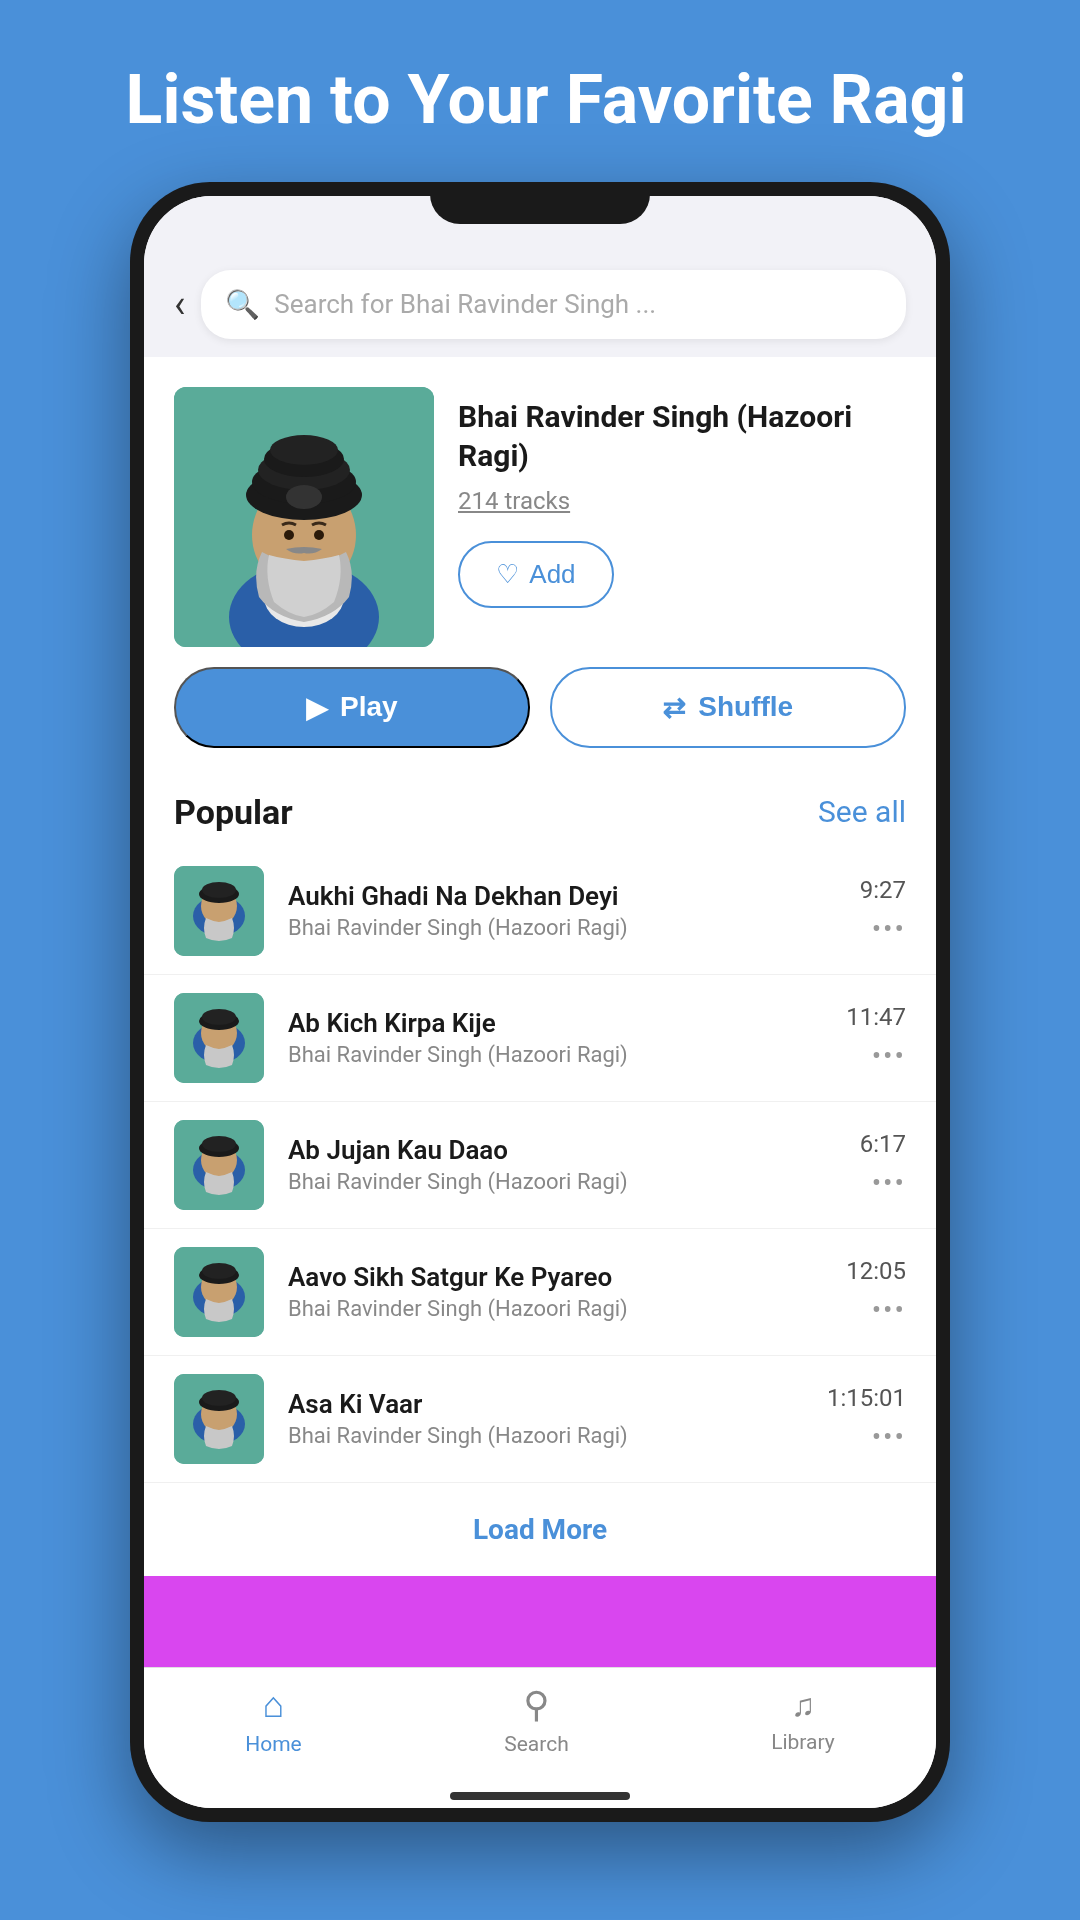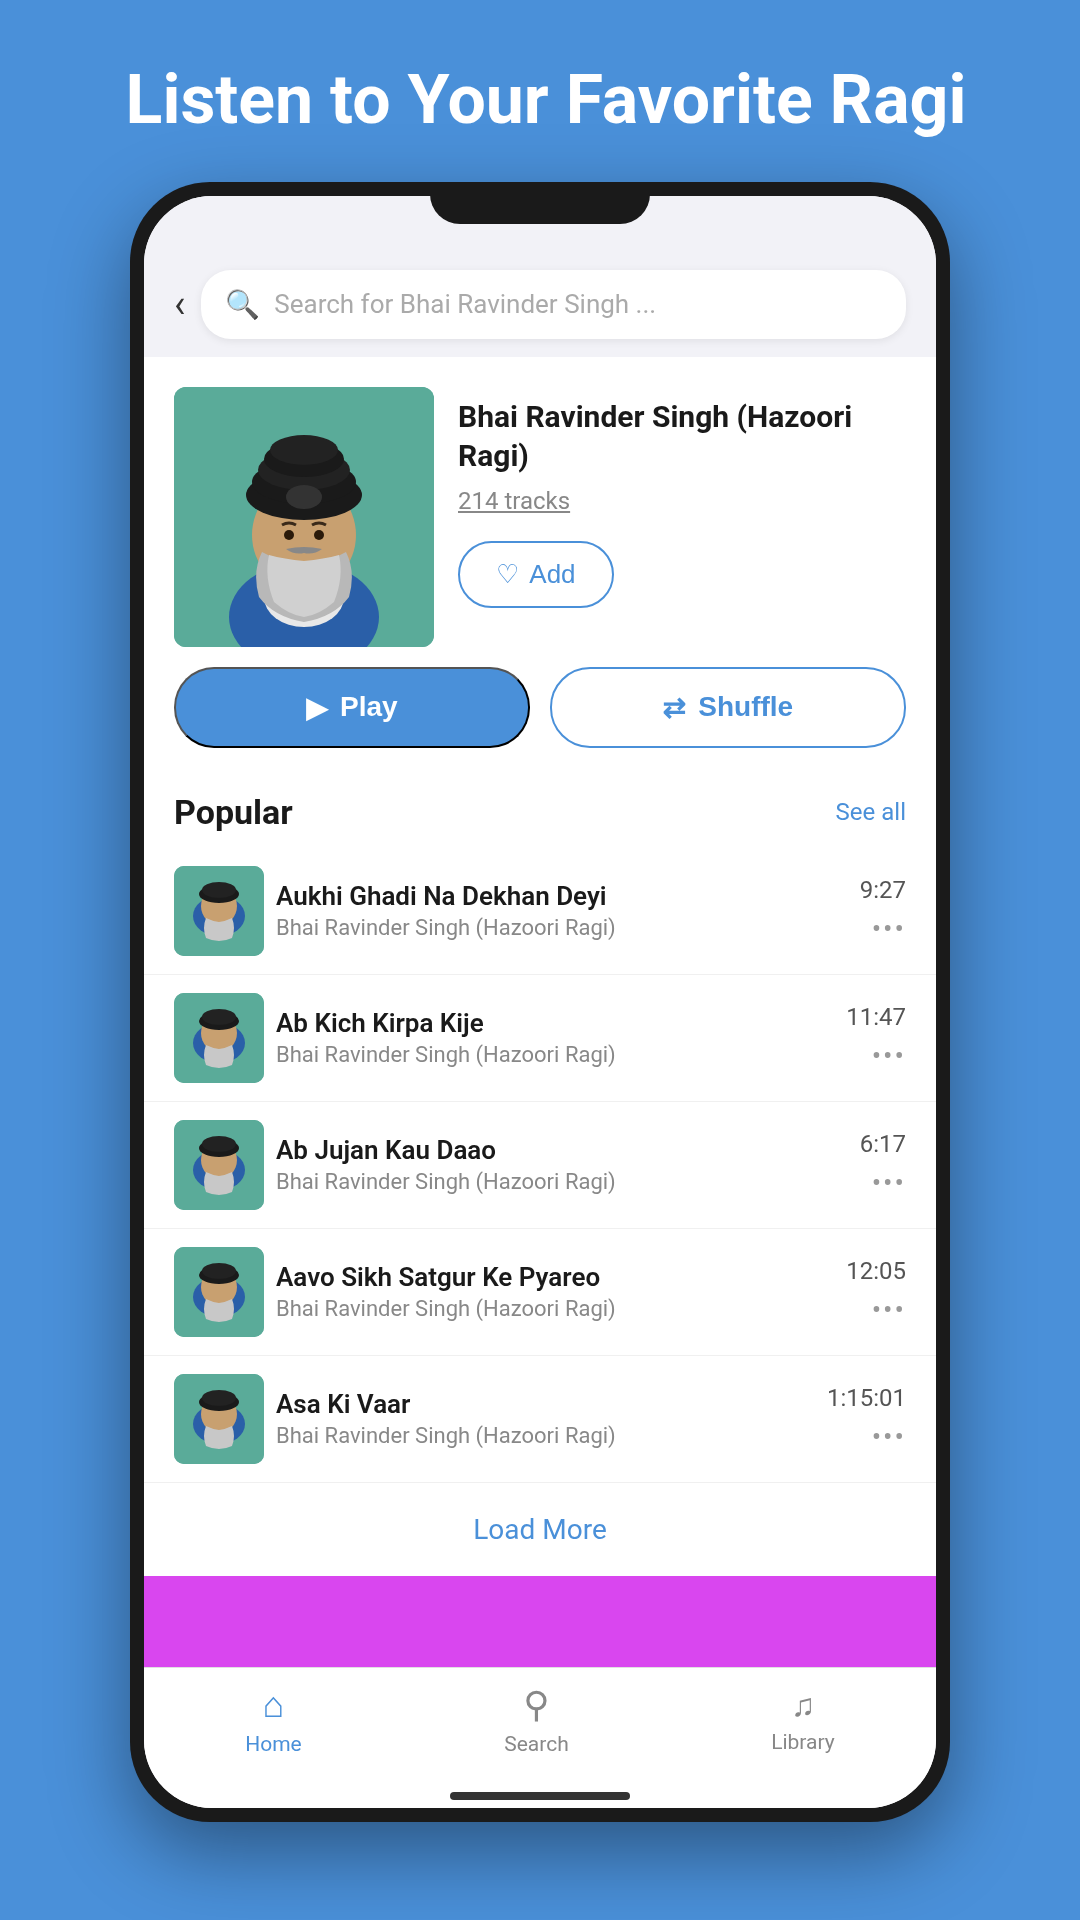--- a/index.html
+++ b/index.html
@@ -234,35 +234,35 @@
       background: white;
     }
 
     .popular-title {
       font-size: 34px;
       font-weight: 700;
       color: #1a1a1a;
     }
 
     .see-all {
-      font-size: 24px;
+      font-size: 30px;
       color: #4a90d9;
       cursor: pointer;
     }
 
     
     .track-list {
       background: white;
     }
 
     .track-item {
       display: flex;
       align-items: center;
       padding: 18px 30px;
-      gap: 12px;
+      gap: 24px;
       border-bottom: 1px solid #f0f0f0;
     }
 
     .track-thumb {
       width: 90px;
       height: 90px;
       border-radius: 10px;
       background: #5aab99;
       flex-shrink: 0;
       overflow: hidden;
@@ -318,21 +318,21 @@
       background: white;
       display: flex;
       justify-content: center;
       padding: 30px;
     }
 
     .load-more-btn {
       font-size: 28px;
       color: #4a90d9;
       cursor: pointer;
-      font-weight: 400;
+      font-weight: 700;
     }
 
     
     .bottom-nav {
       background: white;
       border-top: 1px solid #e0e0e0;
       display: flex;
       justify-content: space-around;
       align-items: center;
       padding: 16px 0 28px;

